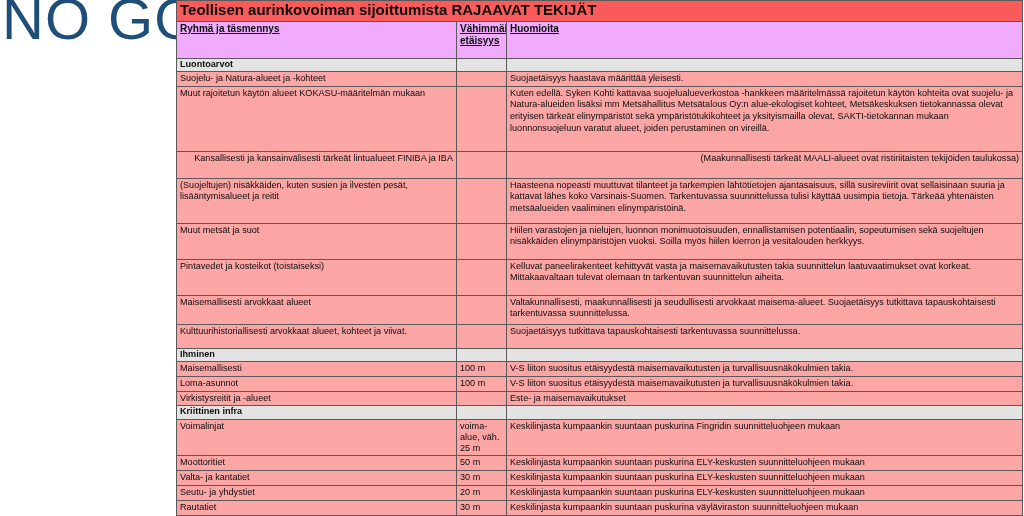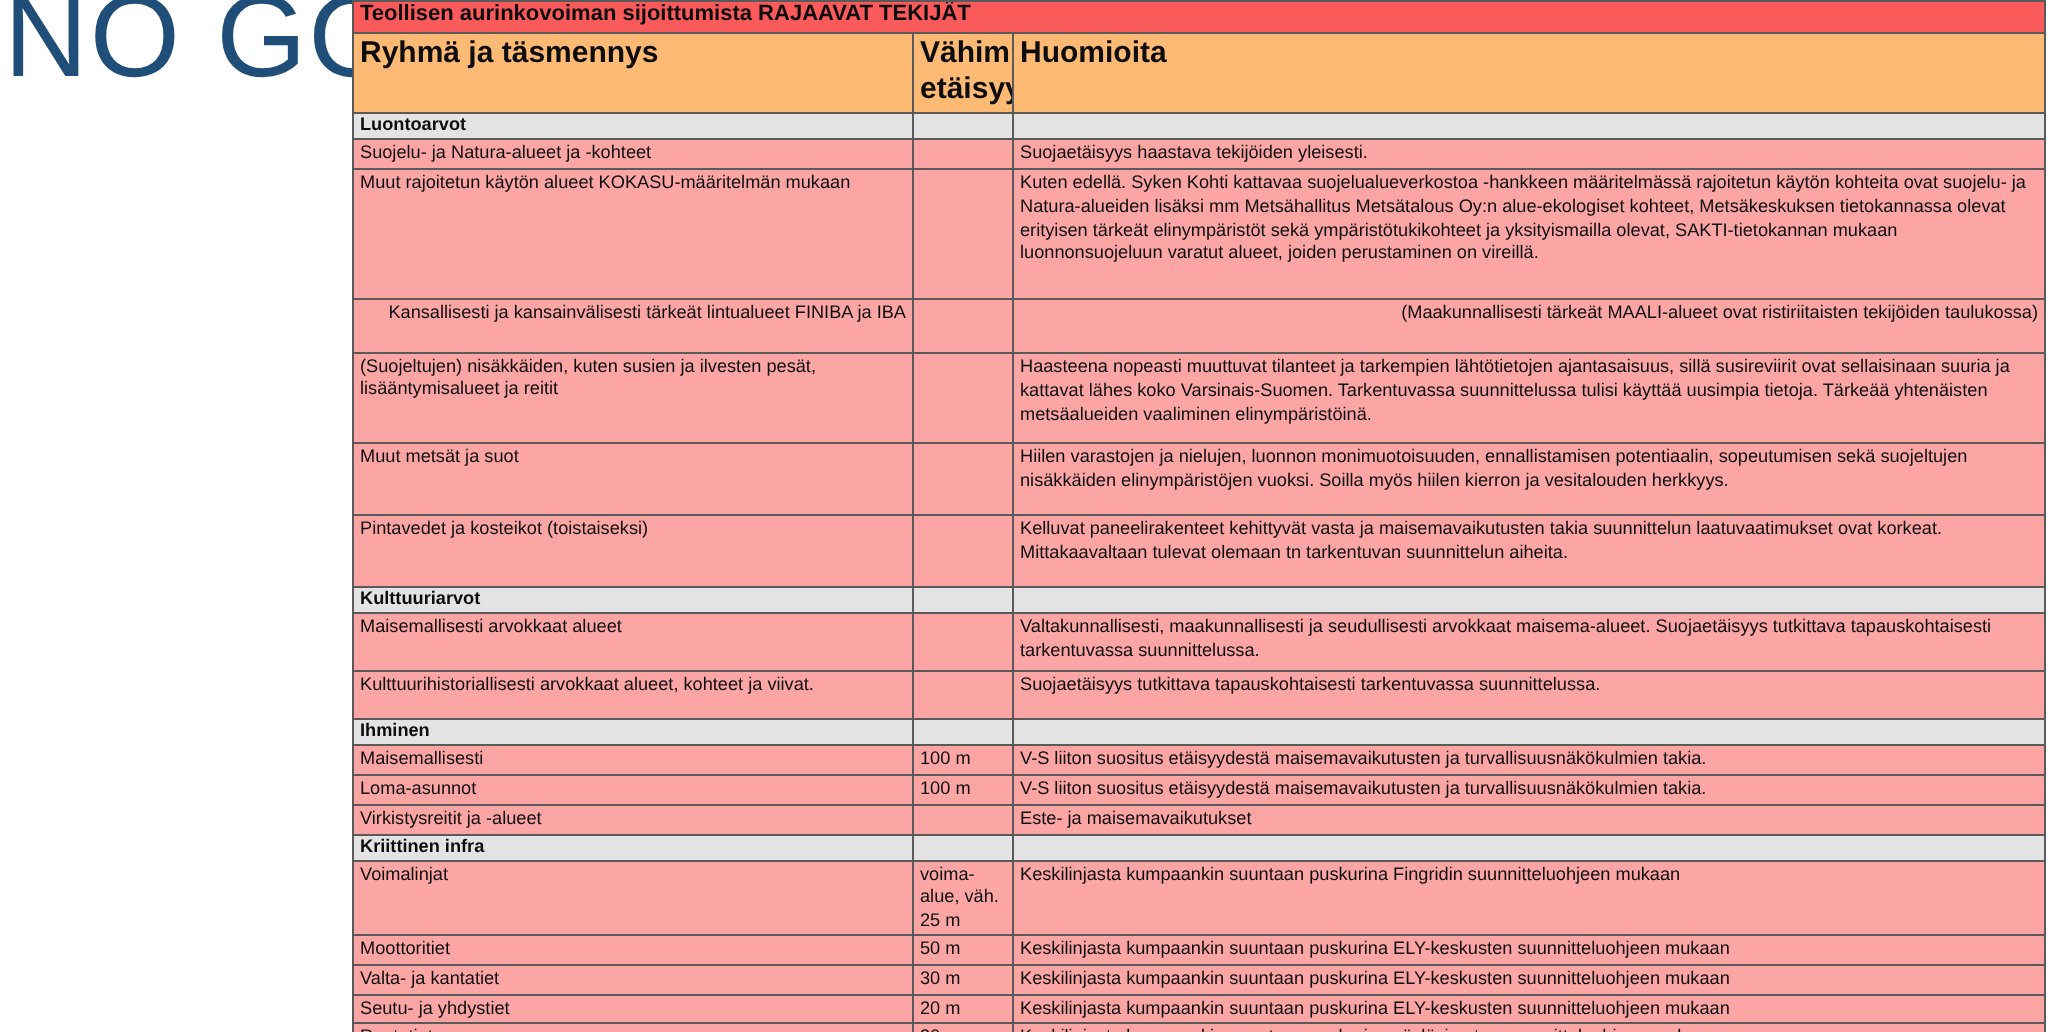--- a/index.html
+++ b/index.html
@@ -62,32 +62,33 @@
   }
 
   col.c1 { width: 280px; }
   col.c2 { width: 50px; }
   col.c3 { width: 516px; }
 
   
   tr.title-row td {
     background: #fb5a5a;
     font-weight: bold;
-    font-size: 11px;
+    font-size: 15px;
     height: 11px;
     padding-top: 0px;
     padding-bottom: 1px;
     border-color: #5a5a5a;
   }
   tr.header-row td {
-    background: #fdba74;
+    background: #f0abfc;
     font-weight: bold;
-    font-size: 15px;
+    font-size: 10px;
     height: 34px;
     padding-top: 1px;
+    text-decoration: underline;
   }
 
   
   tr.section-row td {
     background: #e3e3e3;
     font-weight: bold;
     height: 11px;
     padding-top: 0px;
     padding-bottom: 1px;
   }
@@ -130,21 +131,21 @@
         </tr>
 
         <tr class="section-row">
           <td>Luontoarvot</td>
           <td></td>
           <td></td>
         </tr>
         <tr class="data-row h-1">
           <td>Suojelu- ja Natura-alueet ja -kohteet</td>
           <td></td>
-          <td class="cell-note">Suojaetäisyys haastava tekijöiden yleisesti.</td>
+          <td class="cell-note">Suojaetäisyys haastava määrittää yleisesti.</td>
         </tr>
         <tr class="data-row h-big">
           <td>Muut rajoitetun käytön alueet KOKASU-määritelmän mukaan</td>
           <td></td>
           <td class="cell-note">Kuten edellä. Syken Kohti kattavaa suojelualueverkostoa -hankkeen määritelmässä rajoitetun käytön kohteita ovat suojelu- ja Natura-alueiden lisäksi mm  Metsähallitus Metsätalous Oy:n alue-ekologiset kohteet, Metsäkeskuksen tietokannassa olevat erityisen tärkeät elinympäristöt sekä ympäristötukikohteet ja yksityismailla olevat, SAKTI-tietokannan mukaan luonnonsuojeluun varatut alueet, joiden perustaminen on vireillä.</td>
         </tr>
         <tr class="data-row h-24">
           <td>Kansallisesti ja kansainvälisesti tärkeät lintualueet FINIBA ja IBA</td>
           <td></td>
           <td class="cell-note">(Maakunnallisesti tärkeät MAALI-alueet ovat ristiriitaisten tekijöiden taulukossa)</td>
@@ -158,25 +159,20 @@
           <td>Muut metsät ja suot</td>
           <td></td>
           <td class="cell-note">Hiilen varastojen ja nielujen, luonnon monimuotoisuuden, ennallistamisen potentiaalin, sopeutumisen sekä suojeltujen nisäkkäiden elinympäristöjen vuoksi. Soilla myös hiilen kierron ja vesitalouden herkkyys.</td>
         </tr>
         <tr class="data-row h-33">
           <td>Pintavedet  ja kosteikot (toistaiseksi)</td>
           <td></td>
           <td class="cell-note">Kelluvat paneelirakenteet kehittyvät vasta ja maisemavaikutusten takia suunnittelun laatuvaatimukset ovat korkeat. Mittakaavaltaan tulevat olemaan tn tarkentuvan suunnittelun aiheita.</td>
         </tr>
 
-        <tr class="section-row">
-          <td>Kulttuuriarvot</td>
-          <td></td>
-          <td></td>
-        </tr>
         <tr class="data-row h-26">
           <td>Maisemallisesti arvokkaat alueet</td>
           <td></td>
           <td class="cell-note">Valtakunnallisesti, maakunnallisesti ja seudullisesti arvokkaat maisema-alueet. Suojaetäisyys tutkittava tapauskohtaisesti tarkentuvassa suunnittelussa.</td>
         </tr>
         <tr class="data-row h-21">
           <td>Kulttuurihistoriallisesti arvokkaat alueet, kohteet ja viivat.</td>
           <td></td>
           <td class="cell-note">Suojaetäisyys tutkittava tapauskohtaisesti tarkentuvassa suunnittelussa.</td>
         </tr>

